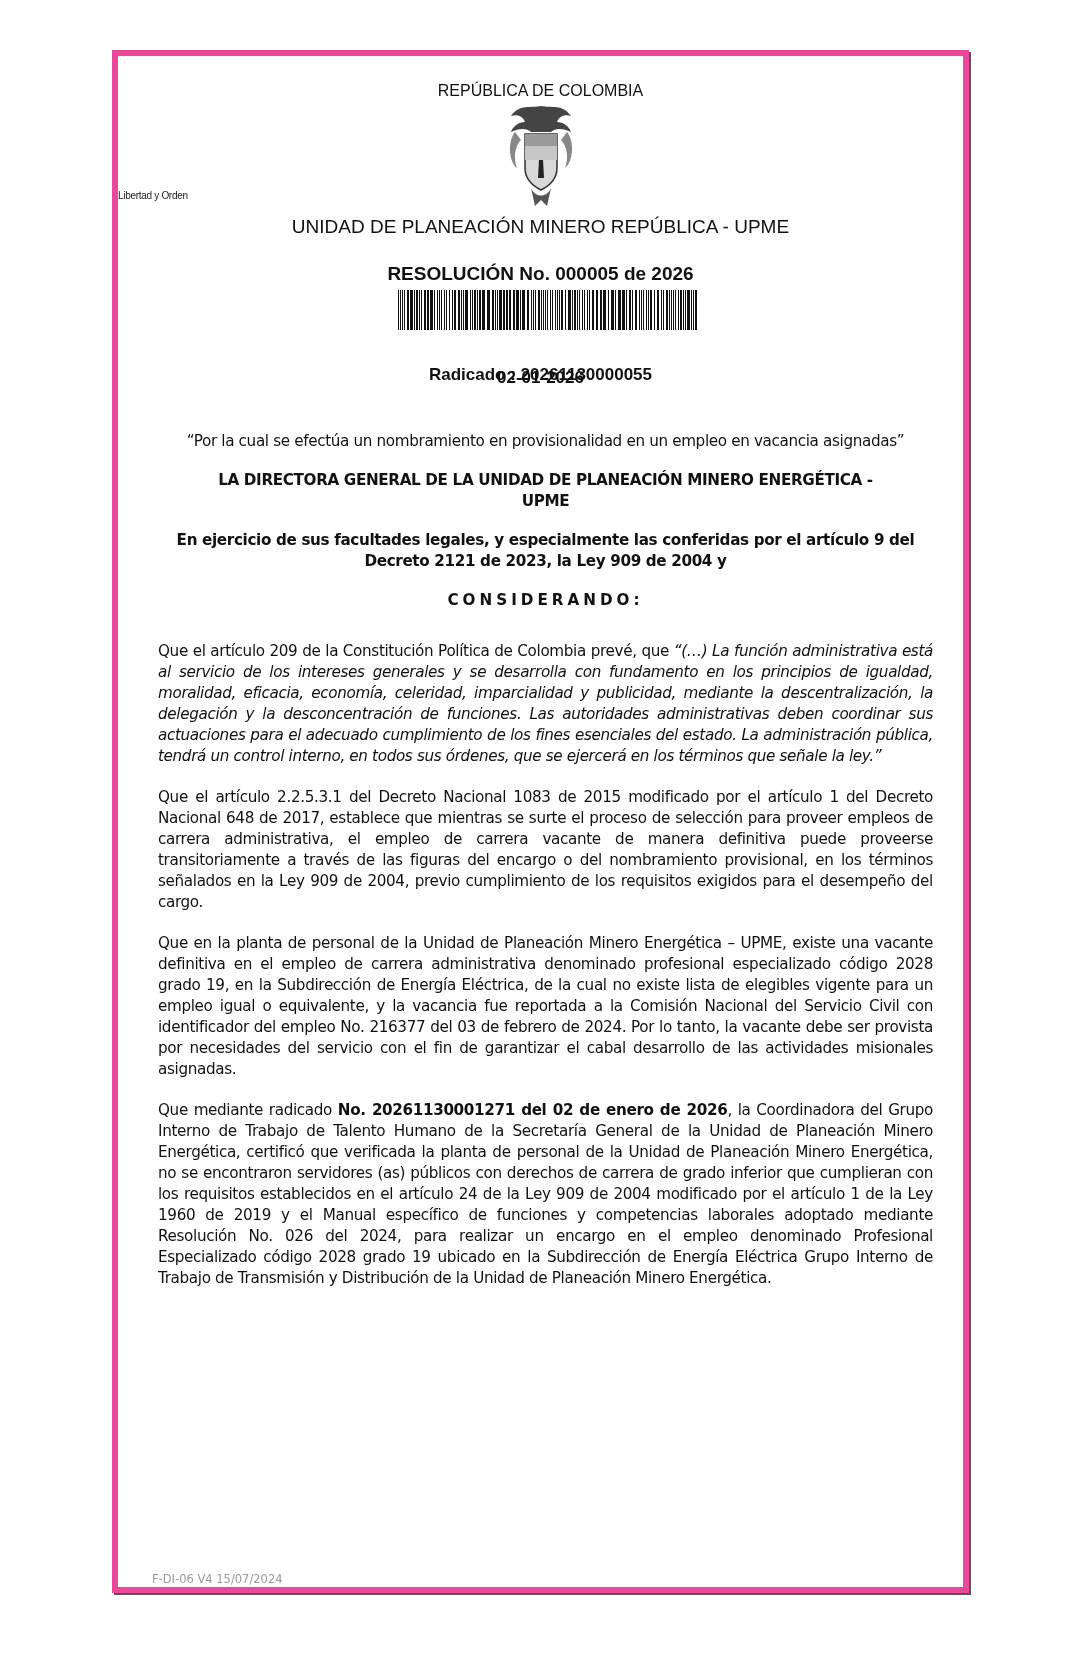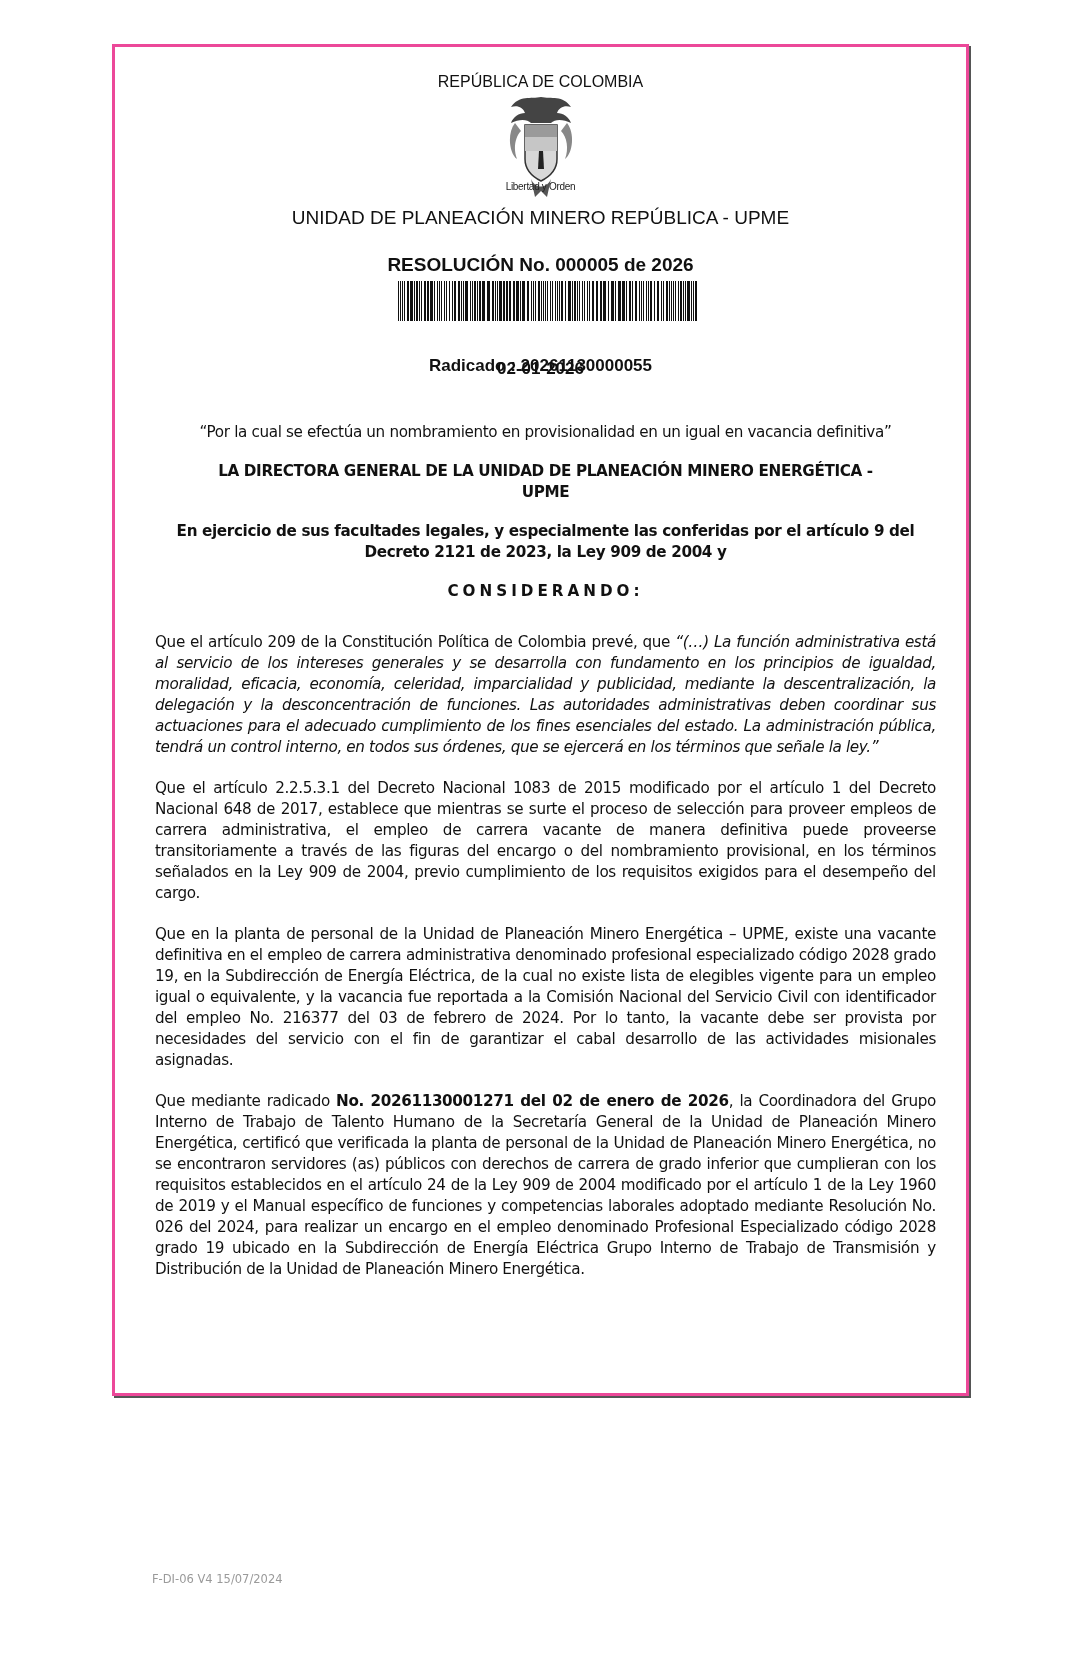--- a/index.html
+++ b/index.html
@@ -1,30 +1,30 @@
 <!DOCTYPE html>
 <html><head>
 <meta charset="utf-8">
 <style>
   html, body { margin: 0; padding: 0; background: #ffffff; }
   body { width: 1075px; height: 1664px; position: relative; overflow: hidden; }
   .frame {
-    position: absolute; left: 112px; top: 44px; width: 857px; height: 1352px;
-    border: 3px solid #ec4899; box-sizing: border-box;
+    position: absolute; left: 112px; top: 50px; width: 857px; height: 1543px;
+    border: 6px solid #ec4899; box-sizing: border-box;
     box-shadow: 2px 2px 0 #555;
   }
   .header-republic {
     position: absolute; left: 0; right: 0; top: 26px; text-align: center;
     font-family: "Liberation Sans", sans-serif; font-size: 16px; color: #111;
   }
   .coat {
     position: absolute; left: 50%; top: 46px; width: 80px; height: 112px; margin-left: -40px;
   }
   .motto {
-    position: absolute; left: 0; right: 0; top: 134px; text-align: center;
+    position: absolute; left: 0; right: 0; top: 134px; 
     font-family: "Liberation Sans", sans-serif; font-size: 10px; color: #222; letter-spacing: -0.3px;
   }
   .agency {
     position: absolute; left: 0; right: 0; top: 160px; text-align: center;
     font-family: "Liberation Sans", sans-serif; font-size: 19px; color: #111;
   }
   .resolution {
     position: absolute; left: 0; right: 0; top: 207px; text-align: center;
     font-family: "Liberation Sans", sans-serif; font-size: 19px; font-weight: bold; color: #111;
   }
@@ -183,21 +183,21 @@
       <rect x="289" y="0" width="3" height="40" fill="#111"></rect>
       <rect x="293" y="0" width="1" height="40" fill="#111"></rect>
       <rect x="295" y="0" width="1" height="40" fill="#111"></rect>
       <rect x="297" y="0" width="2" height="40" fill="#111"></rect>
     </svg>
 
   <div class="bcdate">02-01-2026</div>
   <div class="radicado">Radicado : 20261130000055</div>
 
   <div class="body-col">
-    <p class="center subject">“Por la cual se efectúa un nombramiento en provisionalidad en un igual en vacancia definitiva”</p>
+    <p class="center subject">“Por la cual se efectúa un nombramiento en provisionalidad en un empleo en vacancia asignadas”</p>
     <p class="center director">LA DIRECTORA GENERAL DE LA UNIDAD DE PLANEACIÓN MINERO ENERGÉTICA - UPME</p>
     <p class="center faculties">En ejercicio de sus facultades legales, y especialmente las conferidas por el artículo 9 del Decreto 2121 de 2023, la Ley 909 de 2004 y</p>
     <p class="center considerando">CONSIDERANDO:</p>
 
     <p class="para"><span>Que el artículo 209 de la Constitución Política de Colombia prevé, que </span><span class="it">“(…) La función administrativa está al servicio de los intereses generales y se desarrolla con fundamento en los principios de igualdad, moralidad, eficacia, economía, celeridad, imparcialidad y publicidad, mediante la descentralización, la delegación y la desconcentración de funciones. Las autoridades administrativas deben coordinar sus actuaciones para el adecuado cumplimiento de los fines esenciales del estado. La administración pública, tendrá un control interno, en todos sus órdenes, que se ejercerá en los términos que señale la ley.”</span></p>
 
     <p class="para">Que el artículo 2.2.5.3.1 del Decreto Nacional 1083 de 2015 modificado por el artículo 1 del Decreto Nacional 648 de 2017, establece que mientras se surte el proceso de selección para proveer empleos de carrera administrativa, el empleo de carrera vacante de manera definitiva puede proveerse transitoriamente a través de las figuras del encargo o del nombramiento provisional, en los términos señalados en la Ley 909 de 2004, previo cumplimiento de los requisitos exigidos para el desempeño del cargo.</p>
 
     <p class="para">Que en la planta de personal de la Unidad de Planeación Minero Energética – UPME, existe una vacante definitiva en el empleo de carrera administrativa denominado profesional especializado código 2028 grado 19, en la Subdirección de Energía Eléctrica, de la cual no existe lista de elegibles vigente para un empleo igual o equivalente, y la vacancia fue reportada a la Comisión Nacional del Servicio Civil con identificador del empleo No. 216377 del 03 de febrero de 2024. Por lo tanto, la vacante debe ser provista por necesidades del servicio con el fin de garantizar el cabal desarrollo de las actividades misionales asignadas.</p>
 

